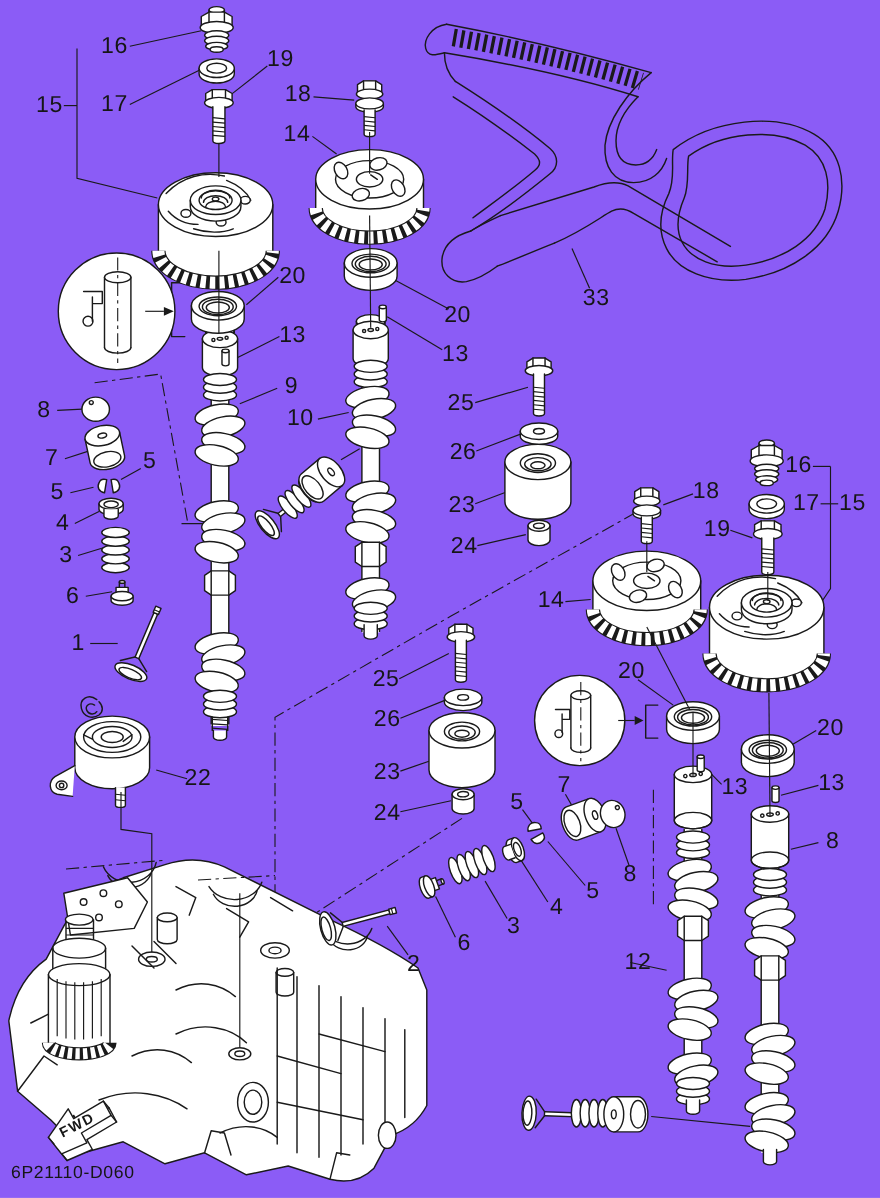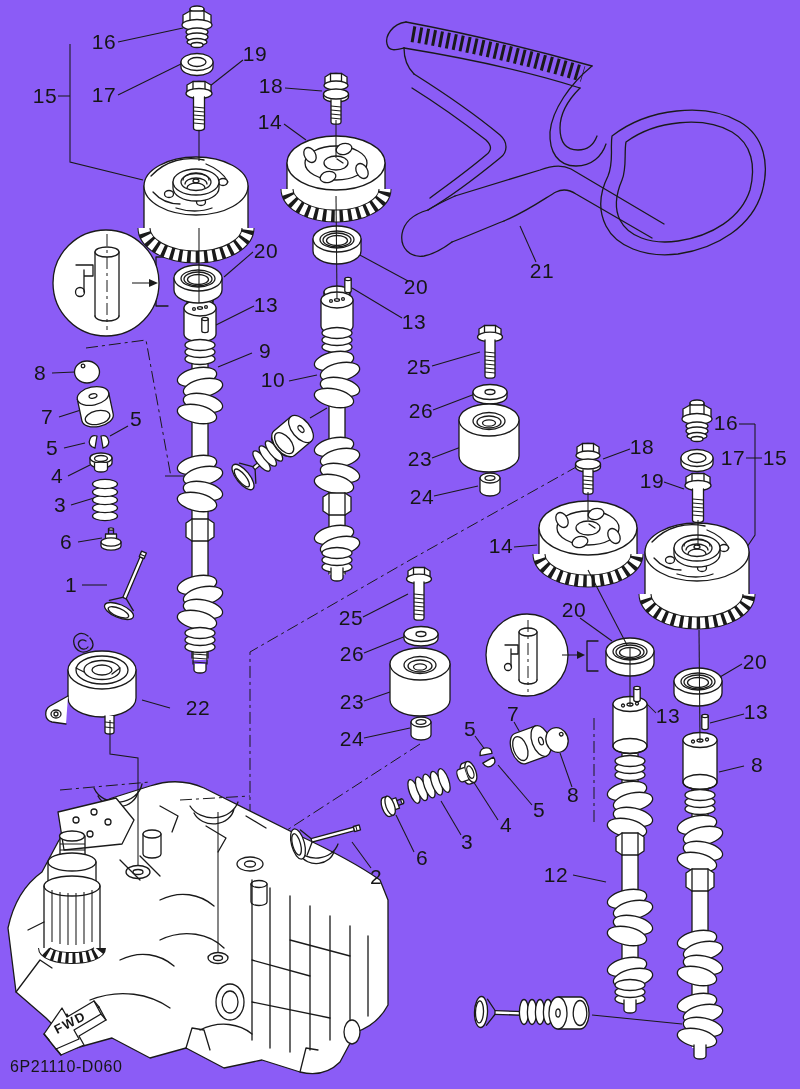--- a/index.html
+++ b/index.html
@@ -506,21 +506,21 @@
 </svg>
 
 <div id="callout-layer">
       <span class="callout" style="left: 104px; top: 42px;">16</span>
       <span class="callout" style="left: 104px; top: 95px;">17</span>
       <span class="callout" style="left: 45px; top: 96px;">15</span>
       <span class="callout" style="left: 255px; top: 54px;">19</span>
       <span class="callout" style="left: 271px; top: 86px;">18</span>
       <span class="callout" style="left: 270px; top: 122px;">14</span>
       <span class="callout" style="left: 266px; top: 251px;">20</span>
-      <span class="callout" style="left: 542px; top: 271px;">21</span>
+      <span class="callout" style="left: 542px; top: 271px;">33</span>
       <span class="callout" style="left: 416px; top: 287px;">20</span>
       <span class="callout" style="left: 266px; top: 305px;">13</span>
       <span class="callout" style="left: 265px; top: 351px;">9</span>
       <span class="callout" style="left: 273px; top: 380px;">10</span>
       <span class="callout" style="left: 40px; top: 373px;">8</span>
       <span class="callout" style="left: 47px; top: 417px;">7</span>
       <span class="callout" style="left: 136px; top: 419px;">5</span>
       <span class="callout" style="left: 52px; top: 448px;">5</span>
       <span class="callout" style="left: 57px; top: 476px;">4</span>
       <span class="callout" style="left: 60px; top: 505px;">3</span>
@@ -534,27 +534,27 @@
       <span class="callout" style="left: 642px; top: 447px;">18</span>
       <span class="callout" style="left: 652px; top: 481px;">19</span>
       <span class="callout" style="left: 726px; top: 423px;">16</span>
       <span class="callout" style="left: 733px; top: 458px;">17</span>
       <span class="callout" style="left: 775px; top: 458px;">15</span>
       <span class="callout" style="left: 501px; top: 546px;">14</span>
       <span class="callout" style="left: 351px; top: 618px;">25</span>
       <span class="callout" style="left: 352px; top: 654px;">26</span>
       <span class="callout" style="left: 352px; top: 702px;">23</span>
       <span class="callout" style="left: 352px; top: 739px;">24</span>
-      <span class="callout" style="left: 198px; top: 708px;">22</span>
+      <span class="callout" style="left: 180px; top: 708px;">22</span>
       <span class="callout" style="left: 574px; top: 610px;">20</span>
       <span class="callout" style="left: 755px; top: 662px;">20</span>
       <span class="callout" style="left: 668px; top: 716px;">13</span>
       <span class="callout" style="left: 756px; top: 712px;">13</span>
       <span class="callout" style="left: 757px; top: 765px;">8</span>
-      <span class="callout" style="left: 556px; top: 875px;">12</span>
+      <span class="callout" style="left: 580px; top: 875px;">12</span>
       <span class="callout" style="left: 513px; top: 714px;">7</span>
       <span class="callout" style="left: 470px; top: 729px;">5</span>
       <span class="callout" style="left: 573px; top: 795px;">8</span>
       <span class="callout" style="left: 539px; top: 810px;">5</span>
       <span class="callout" style="left: 506px; top: 825px;">4</span>
       <span class="callout" style="left: 467px; top: 842px;">3</span>
       <span class="callout" style="left: 422px; top: 858px;">6</span>
       <span class="callout" style="left: 376px; top: 877px;">2</span>
     </div>
 <div id="fwd-label">FWD</div>

